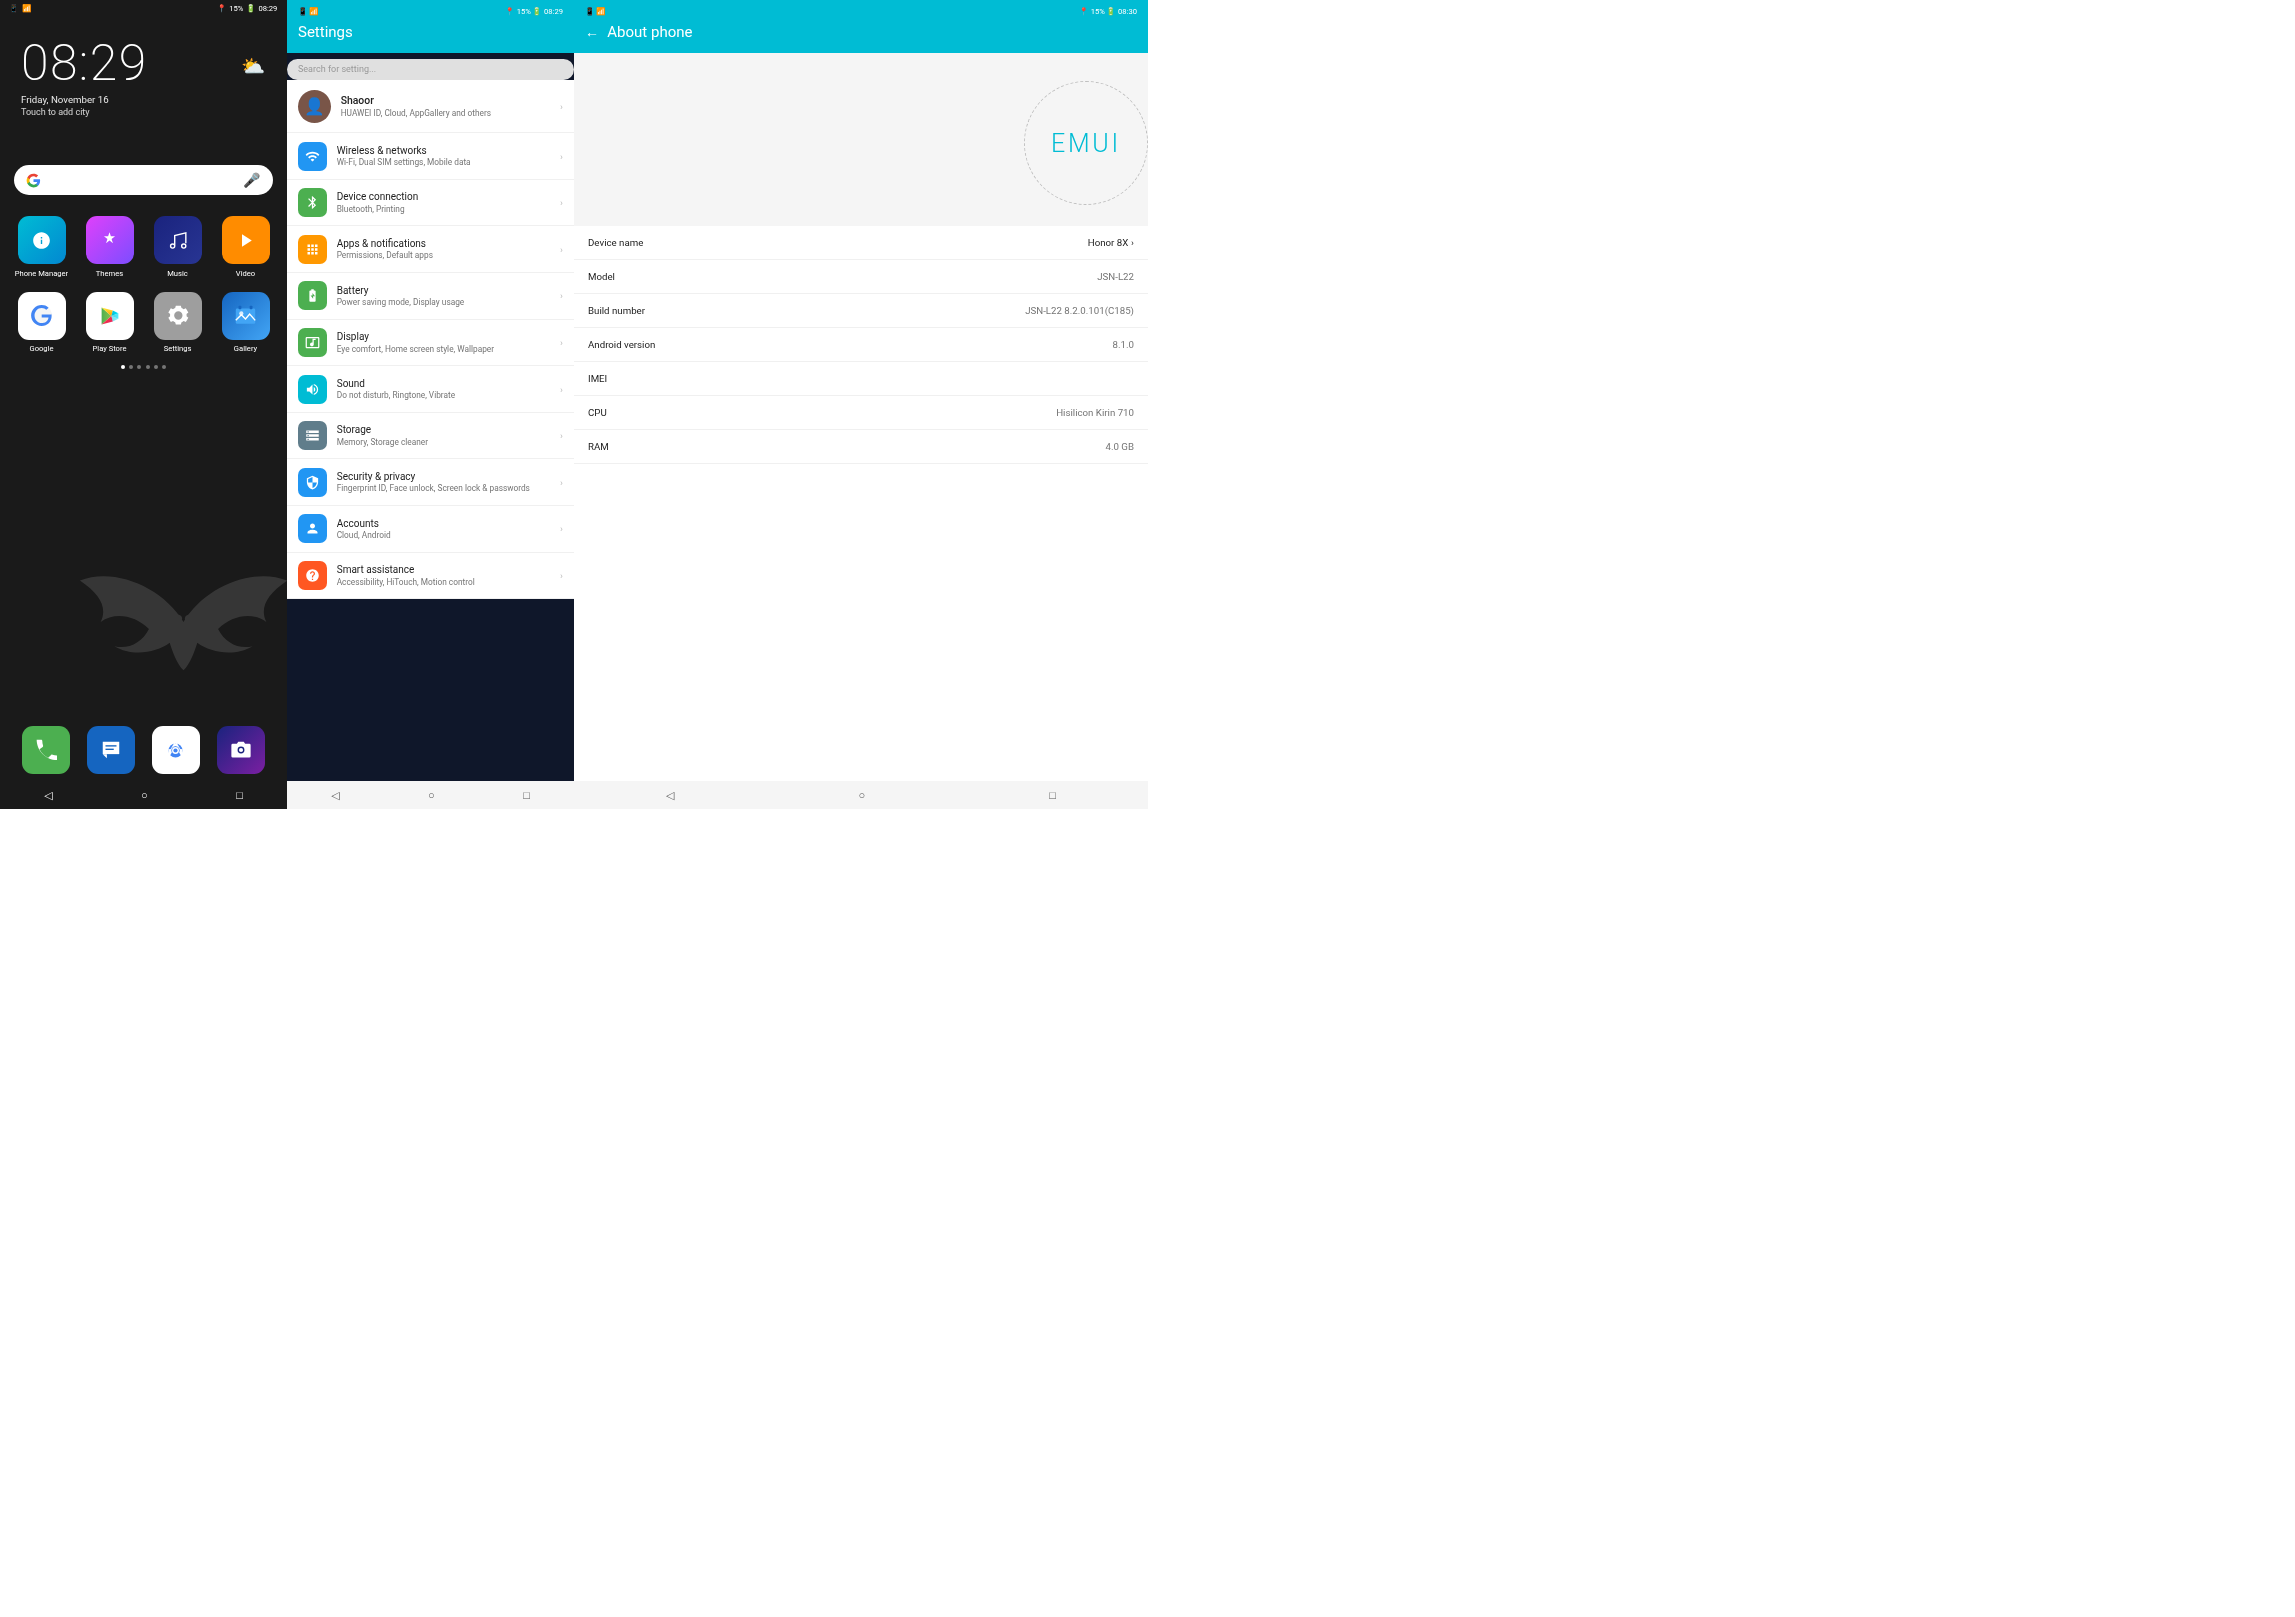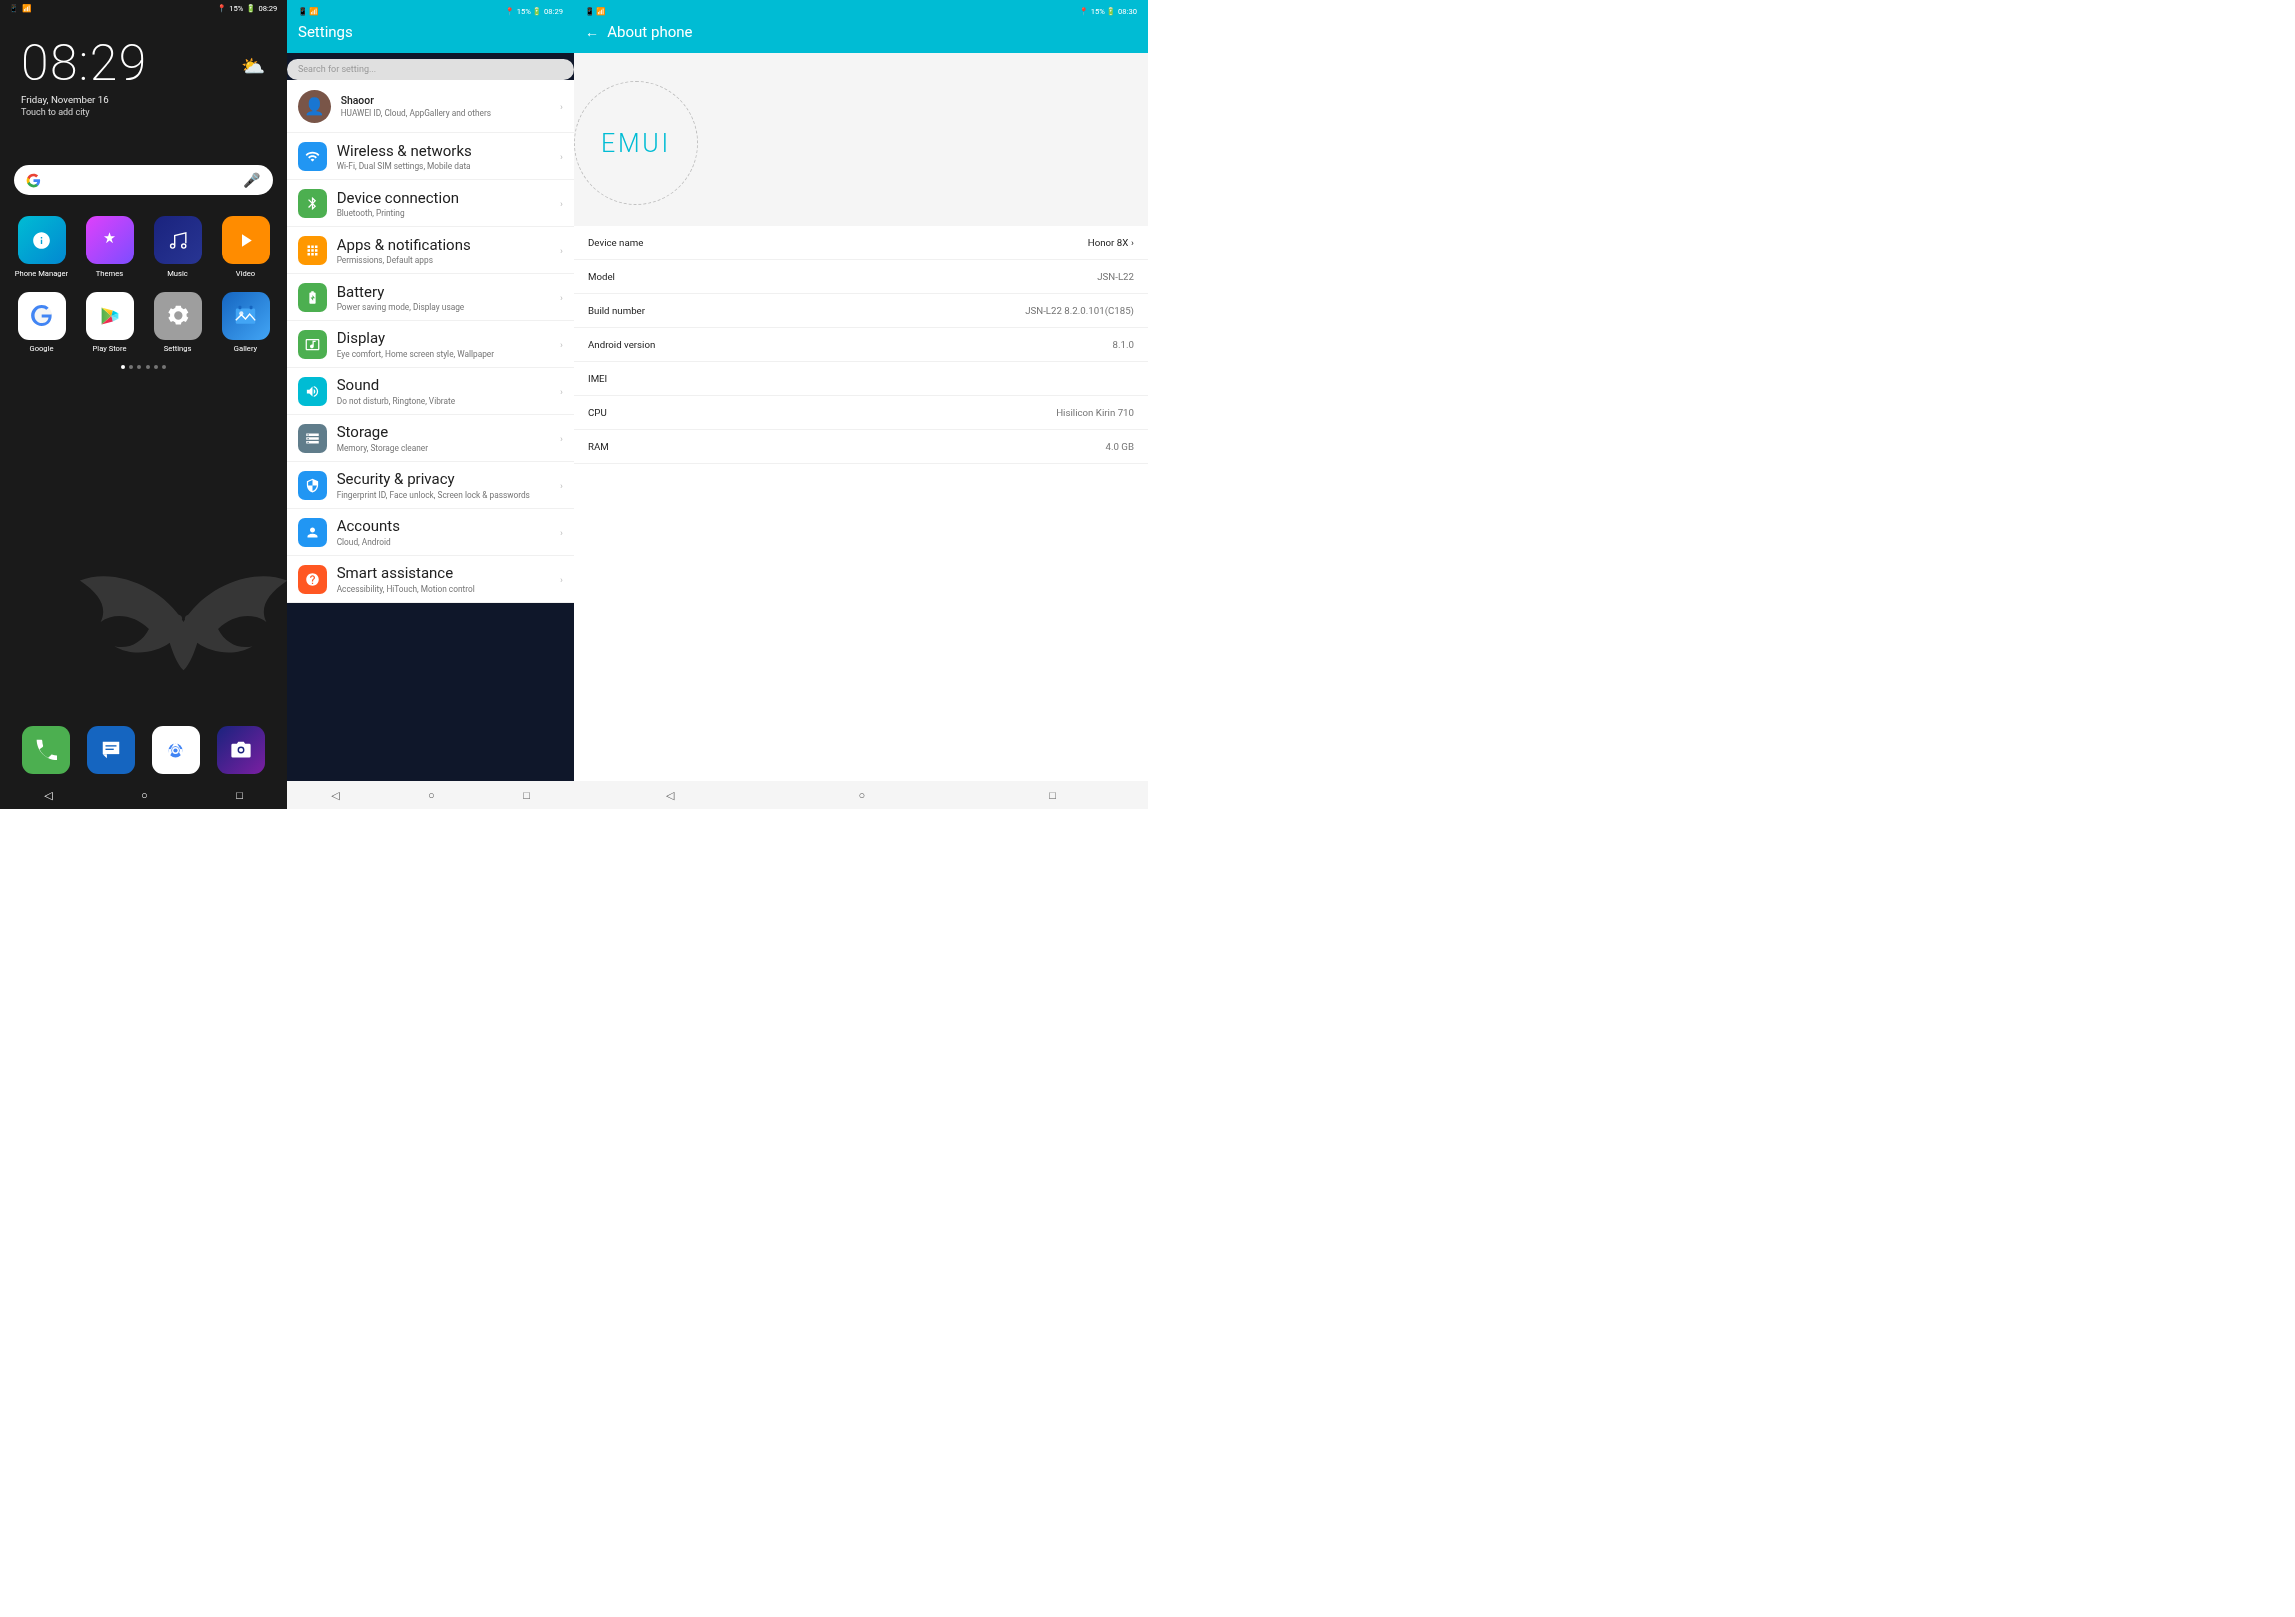--- a/index.html
+++ b/index.html
@@ -214,21 +214,21 @@
     .si-apps { background: #ff9800; color: white; }
     .si-battery { background: #4caf50; color: white; }
     .si-display { background: #4caf50; color: white; }
     .si-sound { background: #00bcd4; color: white; }
     .si-storage { background: #607d8b; color: white; }
     .si-security { background: #2196f3; color: white; }
     .si-accounts { background: #2196f3; color: white; }
     .si-assist { background: #ff5722; color: white; }
 
     .settings-item-text { flex: 1; }
-    .settings-item-title { font-size: 15px; color: #212121; font-weight: 400; }
+    .settings-item-title { font-size: 10px; color: #212121; font-weight: 400; }
     .settings-item-sub { font-size: 8.3px; color: #757575; margin-top: 1.4px; }
     .chevron { color: #bdbdbd; font-size: 9.7px; }
 
     .settings-user {
       display: flex;
       align-items: center;
       padding: 9.7px 11px;
       border-bottom: 0.7px solid #f0f0f0;
       gap: 9.7px;
       background: white;
@@ -281,21 +281,21 @@
       gap: 8.3px;
       color: white;
       padding: 2.8px 0;
     }
     .back-arrow { font-size: 14px; }
     .about-title { font-size: 15px; font-weight: 400; }
 
     .emui-logo-area {
       background: #f5f5f5;
       display: flex;
-      justify-content: flex-start;
+      justify-content: flex-end;
       align-items: center;
       padding: 28px 0 21px;
     }
     .emui-circle {
       width: 124px; height: 124px;
       border-radius: 50%;
       border: 1.4px dashed #c0c0c0;
       display: flex; align-items: center; justify-content: center;
     }
     .emui-text {

